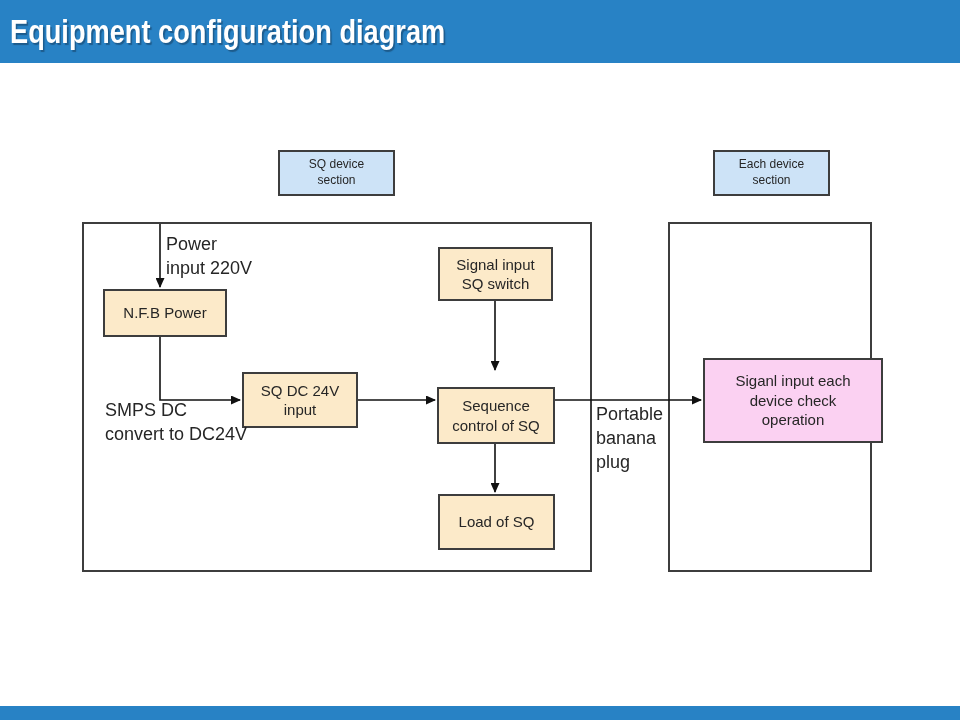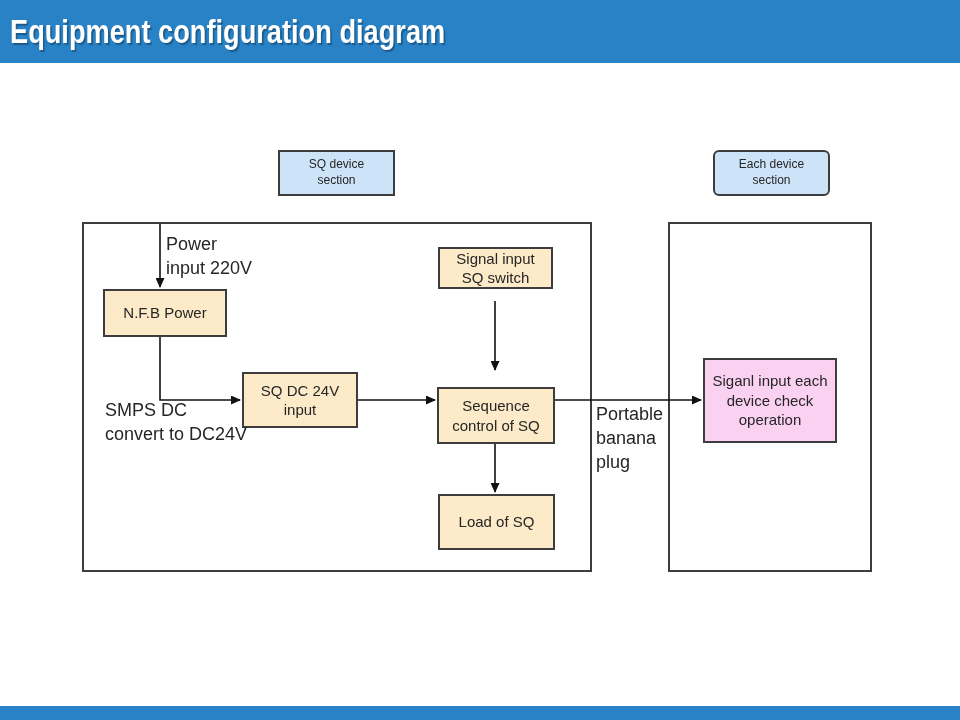--- a/index.html
+++ b/index.html
@@ -58,21 +58,21 @@
 <body>
 
 <div class="slide">
 
   <div class="title-bar">
     <div class="page-title">Equipment configuration diagram</div>
   </div>
 
   <div class="section-label" style="left:278px;top:150px;width:117px;height:46px;">SQ device
 section</div>
-  <div class="section-label" style="left:713px;top:150px;width:117px;height:46px;border-radius:6px;">Each device
+  <div class="section-label" style="left:713px;top:150px;width:117px;height:46px;">Each device
 section</div>
 
   <div class="container-box" style="left:82px;top:222px;width:510px;height:350px;"></div>
   <div class="container-box" style="left:668px;top:222px;width:204px;height:350px;"></div>
 
   <svg class="arrow-layer" width="960" height="720" viewBox="0 0 960 720">
     <defs>
       <marker id="arw" markerWidth="10" markerHeight="9" refX="9" refY="4.5" orient="auto" markerUnits="userSpaceOnUse">
         <path d="M0,0 L10,4.5 L0,9 Z" fill="#111111"></path>
       </marker>
@@ -81,26 +81,26 @@
     <path d="M160,337 V400 H240" stroke="#111111" stroke-width="1.6" fill="none" marker-end="url(#arw)"></path>
     <path d="M358,400 H435" stroke="#111111" stroke-width="1.6" fill="none" marker-end="url(#arw)"></path>
     <path d="M495,301 V370" stroke="#111111" stroke-width="1.6" fill="none" marker-end="url(#arw)"></path>
     <path d="M495,429 V492" stroke="#111111" stroke-width="1.6" fill="none" marker-end="url(#arw)"></path>
     <path d="M555,400 H701" stroke="#111111" stroke-width="1.6" fill="none" marker-end="url(#arw)"></path>
   </svg>
 
   <div class="node tan" style="left:103px;top:289px;width:124px;height:48px;">N.F.B Power</div>
   <div class="node tan" style="left:242px;top:372px;width:116px;height:56px;">SQ DC 24V
 input</div>
-  <div class="node tan" style="left:438px;top:247px;width:115px;height:42px;">Signal input
+  <div class="node tan" style="left:438px;top:247px;width:115px;height:54px;">Signal input
 SQ switch</div>
   <div class="node tan" style="left:437px;top:387px;width:118px;height:57px;">Sequence
 control of SQ</div>
   <div class="node tan" style="left:438px;top:494px;width:117px;height:56px;">Load of SQ</div>
-  <div class="node pink" style="left:703px;top:358px;width:134px;height:85px;">Siganl input each
+  <div class="node pink" style="left:703px;top:358px;width:180px;height:85px;">Siganl input each
 device check
 operation</div>
 
   <div class="free-label" style="left:166px;top:233px;">Power
 input 220V</div>
   <div class="free-label" style="left:105px;top:399px;">SMPS DC
 convert to DC24V</div>
   <div class="free-label center" style="left:596px;top:403px;width:70px;">Portable
 banana
 plug</div>

